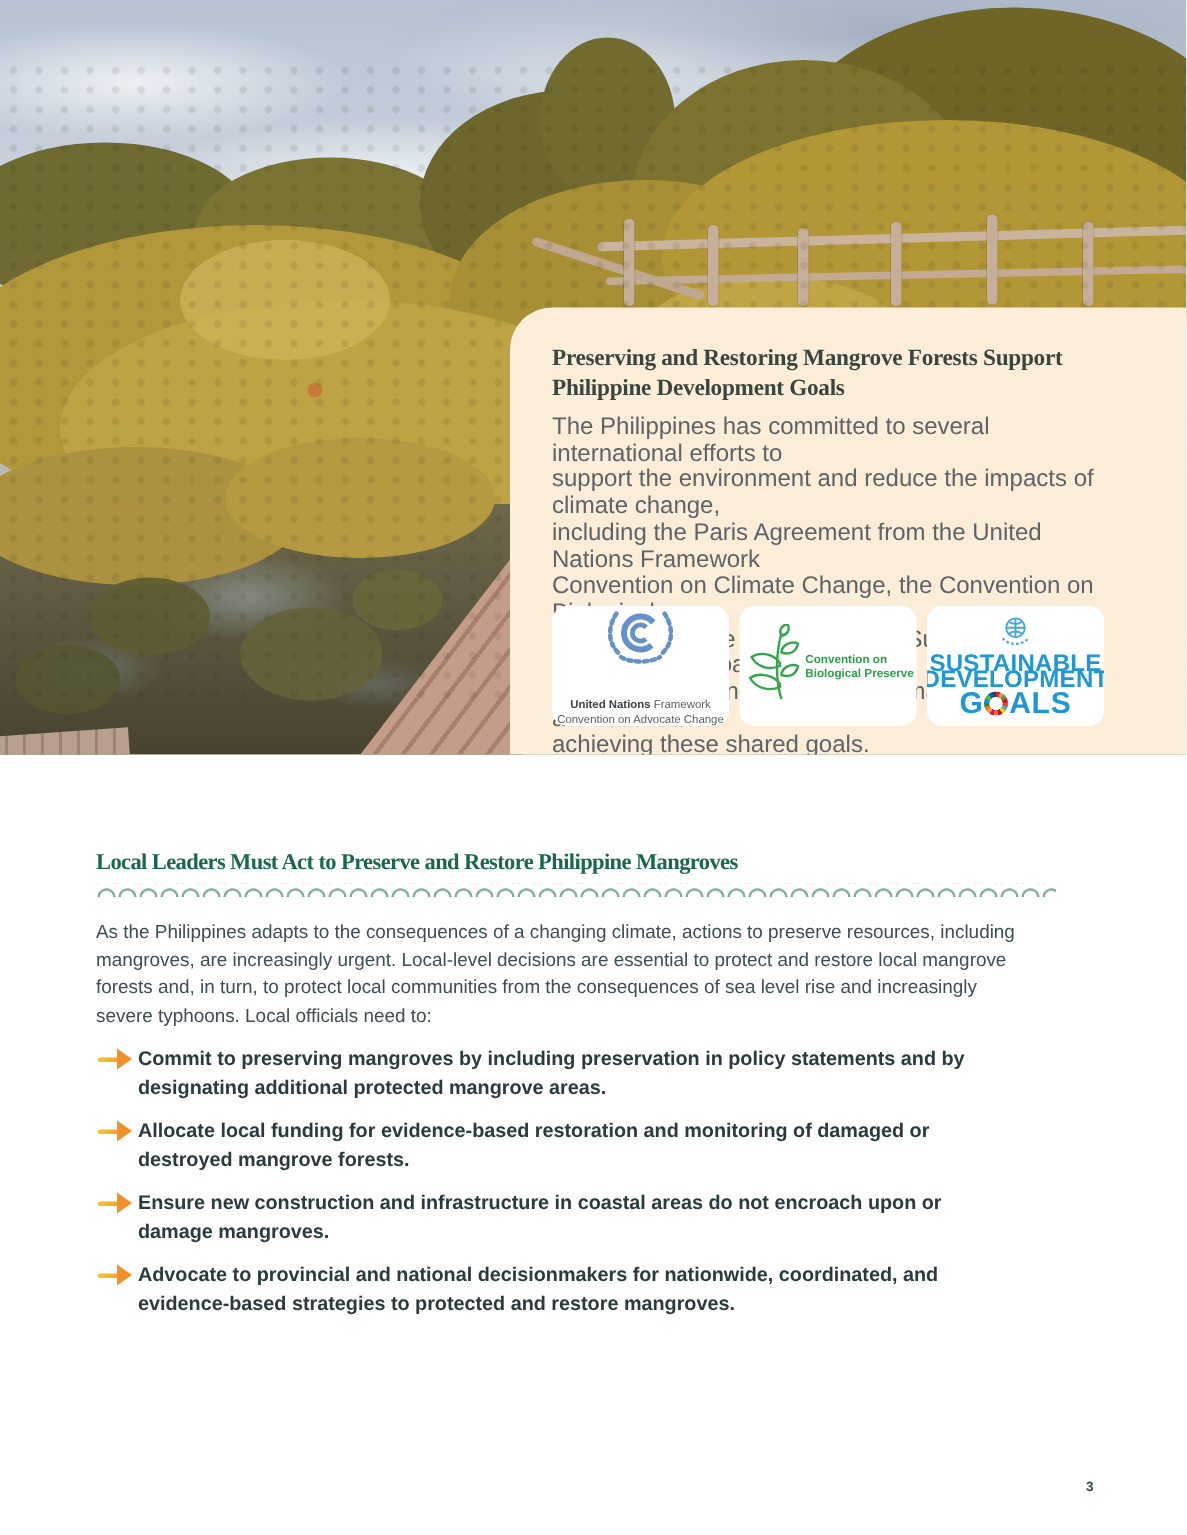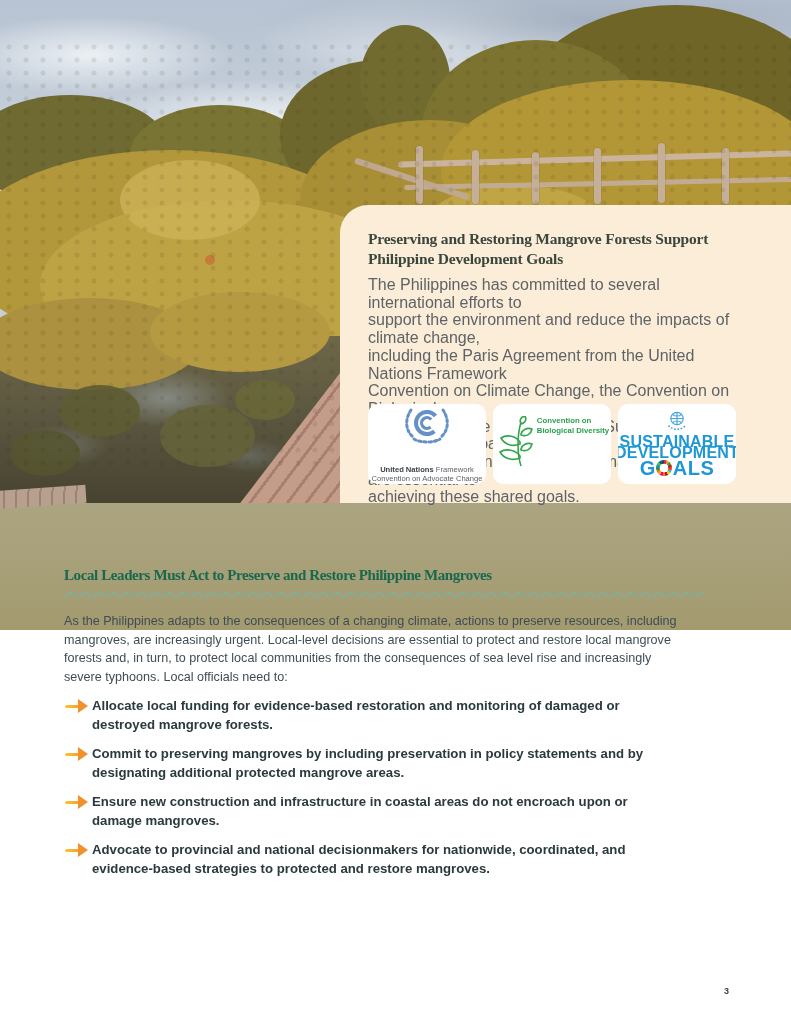--- a/index.html
+++ b/index.html
@@ -1,21 +1,21 @@
 <!DOCTYPE html>
 <html><head>
 <meta charset="utf-8">
 <style>
   * { margin:0; padding:0; box-sizing:border-box; }
   html,body { background:#ffffff; }
   body { font-family:"Liberation Sans", sans-serif; }
   .page { position:relative; width:791px; height:1023px; background:#ffffff; overflow:hidden; margin:0 auto; }
 
   
-  .hero { position:absolute; left:0; top:0; width:791px; height:630px; overflow:hidden;
+  .hero { position:absolute; left:0; top:0; width:791px; height:503px; overflow:hidden;
           background:linear-gradient(180deg,#b7c3d2 0%,#c6cfda 20%,#cfd6de 38%,#c2ccd6 55%,#b0aa8a 70%,#a39a6f 100%); }
   .hero .layer { position:absolute; }
   .clouds { left:0; top:0; width:791px; height:300px;
     background:
       radial-gradient(ellipse 500px 60px at 600px 22px, rgba(146,158,175,.55), transparent 70%),
       radial-gradient(ellipse 220px 60px at 90px 55px, rgba(238,242,246,.95), transparent 65%),
       radial-gradient(ellipse 260px 70px at 430px 40px, rgba(228,234,240,.9), transparent 65%),
       radial-gradient(ellipse 300px 80px at 650px 75px, rgba(216,224,232,.85), transparent 70%),
       radial-gradient(ellipse 240px 55px at 260px 118px, rgba(244,247,249,.8), transparent 70%),
       radial-gradient(ellipse 420px 90px at 500px 155px, rgba(198,208,220,.7), transparent 75%); }
@@ -43,21 +43,21 @@
     background:#fcedd9; border-top-left-radius:28px; padding:24px 18px 0 28px; z-index:5; }
   .overlay-title { font-family:"Liberation Serif", serif; font-weight:bold; font-size:15.5px;
     line-height:20px; letter-spacing:-0.2px; color:#3a463c; white-space:pre-line; }
   .overlay-body { margin-top:7px; font-size:16px; line-height:17.7px; color:#5e6366; white-space:pre-line; width:372px; }
   .logo-row { position:absolute; left:28px; top:199px; display:flex; gap:7px; }
   .logo-card { width:118px; height:80px; background:#ffffff; border-radius:10px;
     display:flex; flex-direction:column; align-items:center; justify-content:center; overflow:hidden; }
   .unfccc-text { font-size:7.6px; line-height:9.5px; color:#5a5f63; text-align:center; margin-top:14px; }
   .unfccc-text b { color:#3c4145; }
   .pre { white-space:pre; }
-  .cbd-wrap { display:flex; gap:4px; }
+  .cbd-wrap { display:flex; align-items:center; gap:4px; }
   .cbd-text { font-size:7.8px; line-height:9.5px; font-weight:bold; color:#2ba14d; }
   .sdg-words { font-size:16px; line-height:11px; font-weight:bold; letter-spacing:.2px; color:#1f97d4; text-align:center; }
   .sdg-goals { font-size:20px; line-height:20px; font-weight:bold; color:#1f97d4; letter-spacing:.5px;
     display:flex; align-items:center; justify-content:center; margin-top:0px; }
   .sdg-wheel { display:inline-block; width:16px; height:16px; border-radius:50%; margin:0 .5px;
     background:
       radial-gradient(circle at 50% 50%, #ffffff 0 4.2px, transparent 4.6px),
       conic-gradient(#e5243b 0 21deg,#dda63a 21deg 42deg,#4c9f38 42deg 64deg,#c5192d 64deg 85deg,
         #ff3a21 85deg 106deg,#26bde2 106deg 127deg,#fcc30b 127deg 148deg,#a21942 148deg 169deg,
         #fd6925 169deg 191deg,#dd1367 191deg 212deg,#fd9d24 212deg 233deg,#bf8b2e 233deg 254deg,
@@ -170,21 +170,21 @@
                   <path d="M25 42 C18 45 9 43 5 36 C11 32 21 34 25 40 Z"></path>
                   <path d="M25 28 C18 31 10 29 6 22 C12 18 21 20 25 26 Z"></path>
                   <path d="M26 34 C32 36 36 33 37 28 C32 26 27 29 26 33 Z"></path>
                   <path d="M26 19 C32 21 36 18 37 13 C32 11 27 14 26 18 Z"></path>
                   <path d="M26 8 C24 4 26 1 30 0 C32 4 30 7 26 8 Z"></path>
                 </g>
               </svg>
             </span>
             <div class="cbd-text">
               <div>Convention on</div>
-              <div>Biological Diversity</div>
+              <div>Biological Preserve</div>
             </div>
           </div>
         </div>
 
         <div class="logo-card">
           <span>
             <svg width="26" height="22" viewBox="0 0 26 22">
               <g stroke="#45a7da" fill="none" stroke-width="1.2">
                 <circle cx="13" cy="8.5" r="6.2"></circle>
                 <path d="M6.8 8.5 H19.2 M13 2.3 V14.7 M8.2 4.2 C11 6.6 15 6.6 17.8 4.2 M8.2 12.8 C11 10.4 15 10.4 17.8 12.8"></path>
@@ -212,36 +212,36 @@
 mangroves, are increasingly urgent. Local-level decisions are essential to protect and restore local mangrove
 forests and, in turn, to protect local communities from the consequences of sea level rise and increasingly
 severe typhoons. Local officials need to:</p>
 
     <div class="bullets">
       <div class="bullet">
         <span class="arrow">
             <span class="shaft"></span>
             <span class="head"></span>
           </span>
+        <div class="bullet-text">Commit to preserving mangroves by including preservation in policy statements and by
+designating additional protected mangrove areas.</div>
+      </div>
+      <div class="bullet">
+        <span class="arrow">
+            <span class="shaft"></span>
+            <span class="head"></span>
+          </span>
         <div class="bullet-text">Allocate local funding for evidence-based restoration and monitoring of damaged or
 destroyed mangrove forests.</div>
       </div>
       <div class="bullet">
         <span class="arrow">
             <span class="shaft"></span>
             <span class="head"></span>
           </span>
-        <div class="bullet-text">Commit to preserving mangroves by including preservation in policy statements and by
-designating additional protected mangrove areas.</div>
-      </div>
-      <div class="bullet">
-        <span class="arrow">
-            <span class="shaft"></span>
-            <span class="head"></span>
-          </span>
         <div class="bullet-text">Ensure new construction and infrastructure in coastal areas do not encroach upon or
 damage mangroves.</div>
       </div>
       <div class="bullet">
         <span class="arrow">
             <span class="shaft"></span>
             <span class="head"></span>
           </span>
         <div class="bullet-text">Advocate to provincial and national decisionmakers for nationwide, coordinated, and
 evidence-based strategies to protected and restore mangroves.</div>

